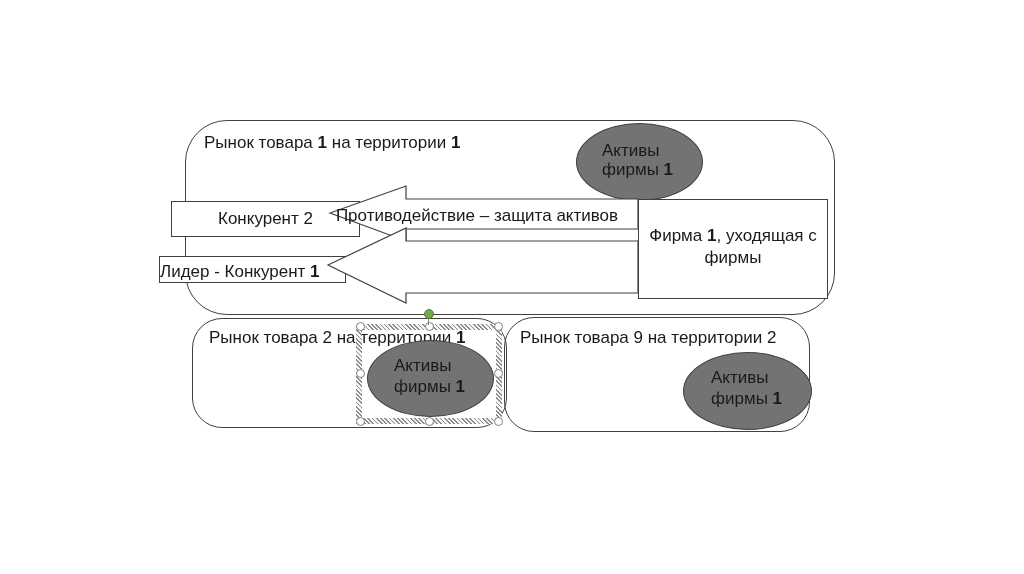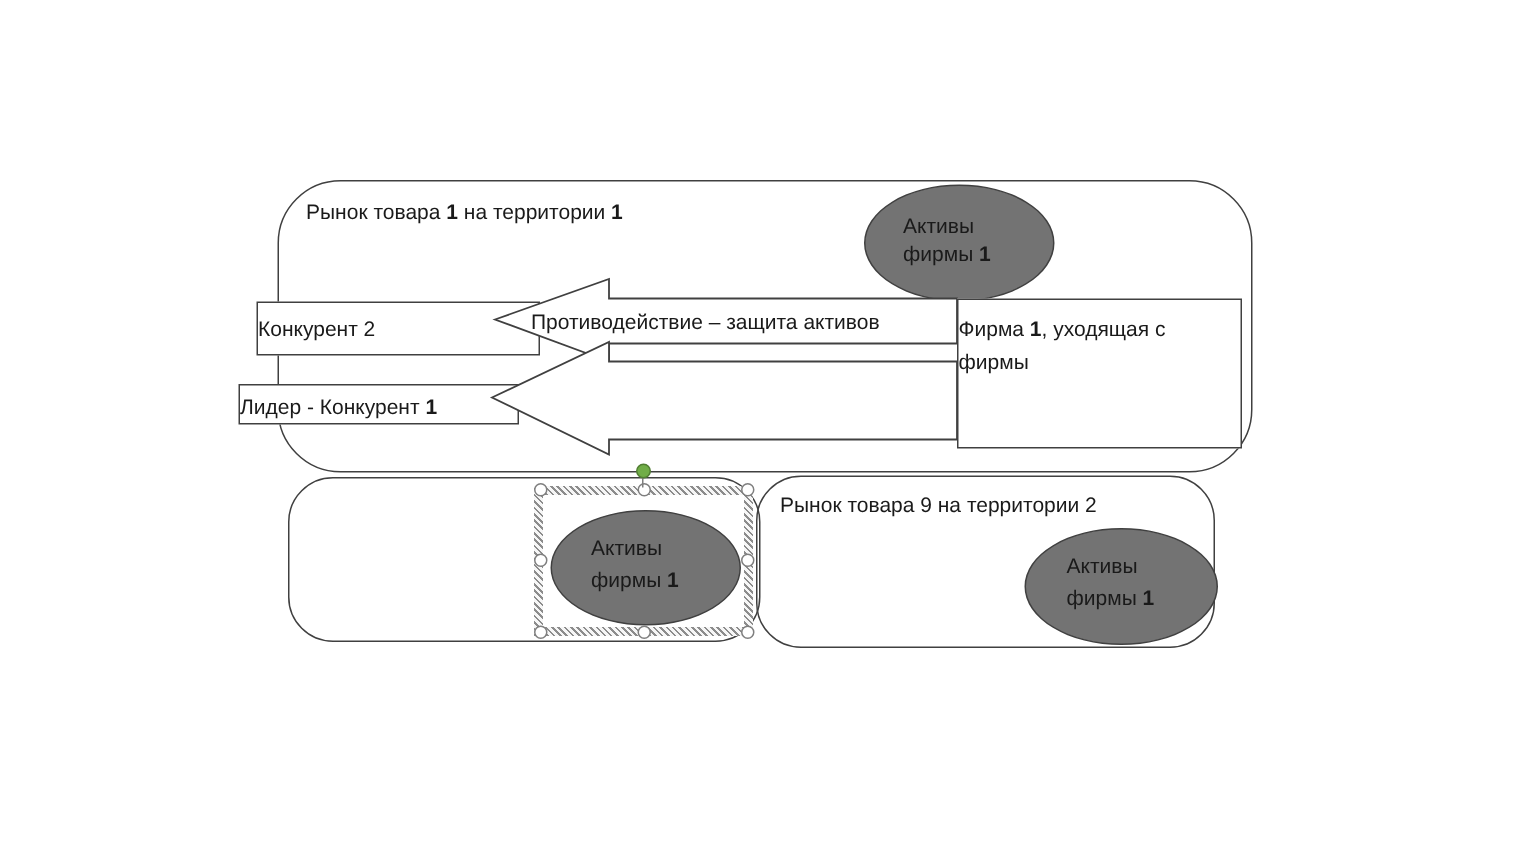--- a/index.html
+++ b/index.html
@@ -1,27 +1,27 @@
 <!DOCTYPE html>
 <html><head>
 <meta charset="utf-8">
 <style>
   html,body{margin:0;padding:0;}
   #stage{
     position:relative;width:1024px;height:574px;background:#ffffff;overflow:hidden;
-    font-family:"Liberation Sans", sans-serif;color:#1a1a1a;font-size:14px;
+    font-family:"Liberation Sans", sans-serif;color:#1a1a1a;font-size:17px;
   }
   .abs{position:absolute;}
   .outline-rect{border:1.2px solid #404040;background:transparent;border-radius:42px;}
   .outline-rect.small{border-radius:30px;}
   .white-rect{border:1.2px solid #404040;background:#ffffff;}
   .ellipse{border:1.2px solid #404040;background:#737373;border-radius:50%;}
   .lbl{white-space:nowrap;}
   .lbl b{font-weight:bold;}
-  .center{text-align:left;}
+  .center{text-align:center;}
   svg.arrow-layer{position:absolute;left:0;top:0;}
   svg polygon{fill:#ffffff;stroke:#404040;stroke-width:1.2;}
   
   .sel-box{
     position:absolute;left:356px;top:324px;width:146px;height:100px;
     border:6px solid transparent;box-sizing:border-box;
     border-image:repeating-linear-gradient(45deg,#8c8c8c 0,#8c8c8c 1.2px,#f6f6f6 1.2px,#f6f6f6 3px) 6;
   }
   .handle{
     position:absolute;width:7px;height:7px;border-radius:50%;
@@ -54,29 +54,30 @@
 
   <div class="abs white-rect center" style="left:159px;top:256px;width:187px;height:27px;line-height:29px;padding-right:30px;box-sizing:border-box;">
     <span class="lbl">Лидер - Конкурент <b>1</b></span>
   </div>
 
   <svg class="arrow-layer" width="1024" height="574" viewBox="0 0 1024 574">
     <polygon points="330,213 406,186 406,199 638,199 638,229 406,229 406,241"></polygon>
     <polygon points="328,265 406,228 406,241 638,241 638,293 406,293 406,303"></polygon>
   </svg>
 
-  <div class="abs lbl center" style="left:354px;top:206px;width:290px;">Противодействие – защита активов</div>
+  <div class="abs lbl center" style="left:332px;top:206px;width:290px;">Противодействие – защита активов</div>
 
 
-  <div class="abs white-rect center" style="left:638px;top:199px;width:190px;height:100px;padding-top:8px;box-sizing:border-box;line-height:22px;">
+  <div class="abs white-rect center" style="left:638px;top:199px;width:190px;height:100px;padding-top:25px;box-sizing:border-box;line-height:22px;">
     <div class="lbl">Фирма <b>1</b>, уходящая с</div>
     <div class="lbl">фирмы</div>
   </div>
 
   <div class="abs outline-rect small" style="left:192px;top:318px;width:313px;height:108px;"></div>
+  <div class="abs lbl" style="left:209px;top:328px;">Рынок товара 2 на территории <b>1</b></div>
 
   <div class="abs outline-rect small" style="left:504px;top:317px;width:304px;height:113px;"></div>
   <div class="abs lbl" style="left:520px;top:328px;">Рынок товара 9 на территории 2</div>
 
   <div class="abs ellipse" style="left:683px;top:352px;width:127px;height:76px;">
     <div class="abs lbl" style="left:27px;top:14px;line-height:21px;">
       <div>Активы</div>
       <div>фирмы <b>1</b></div>
     </div>
   </div>

